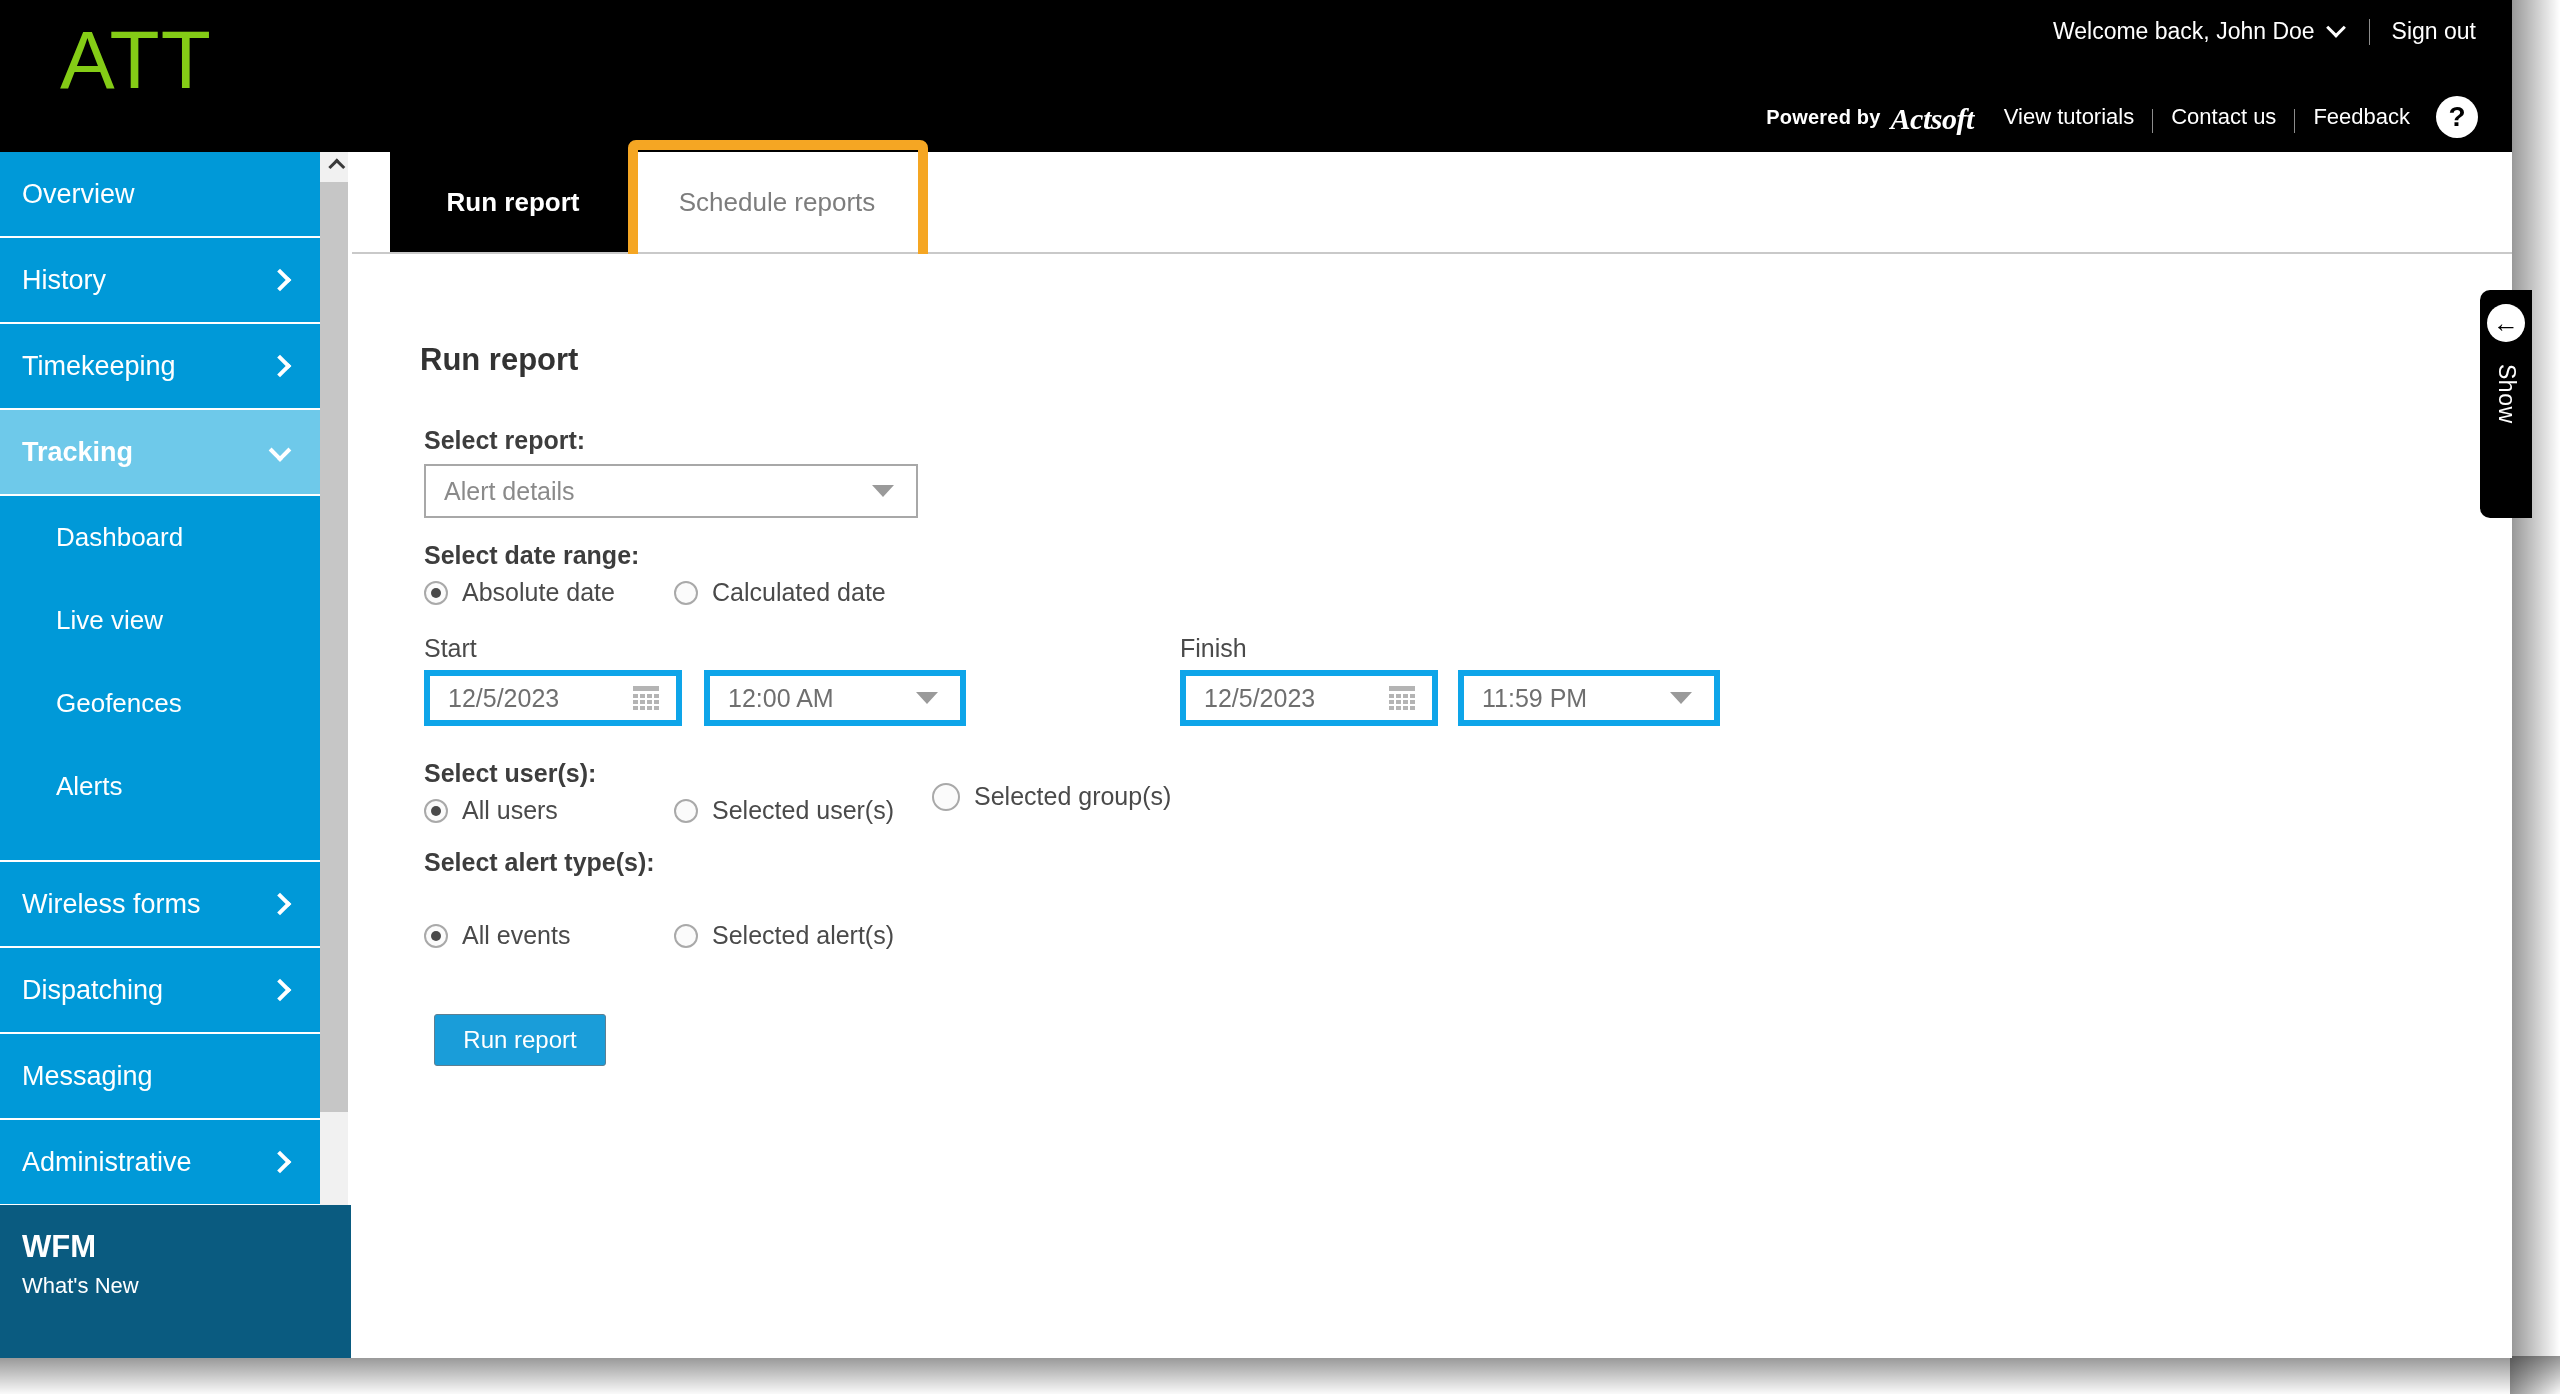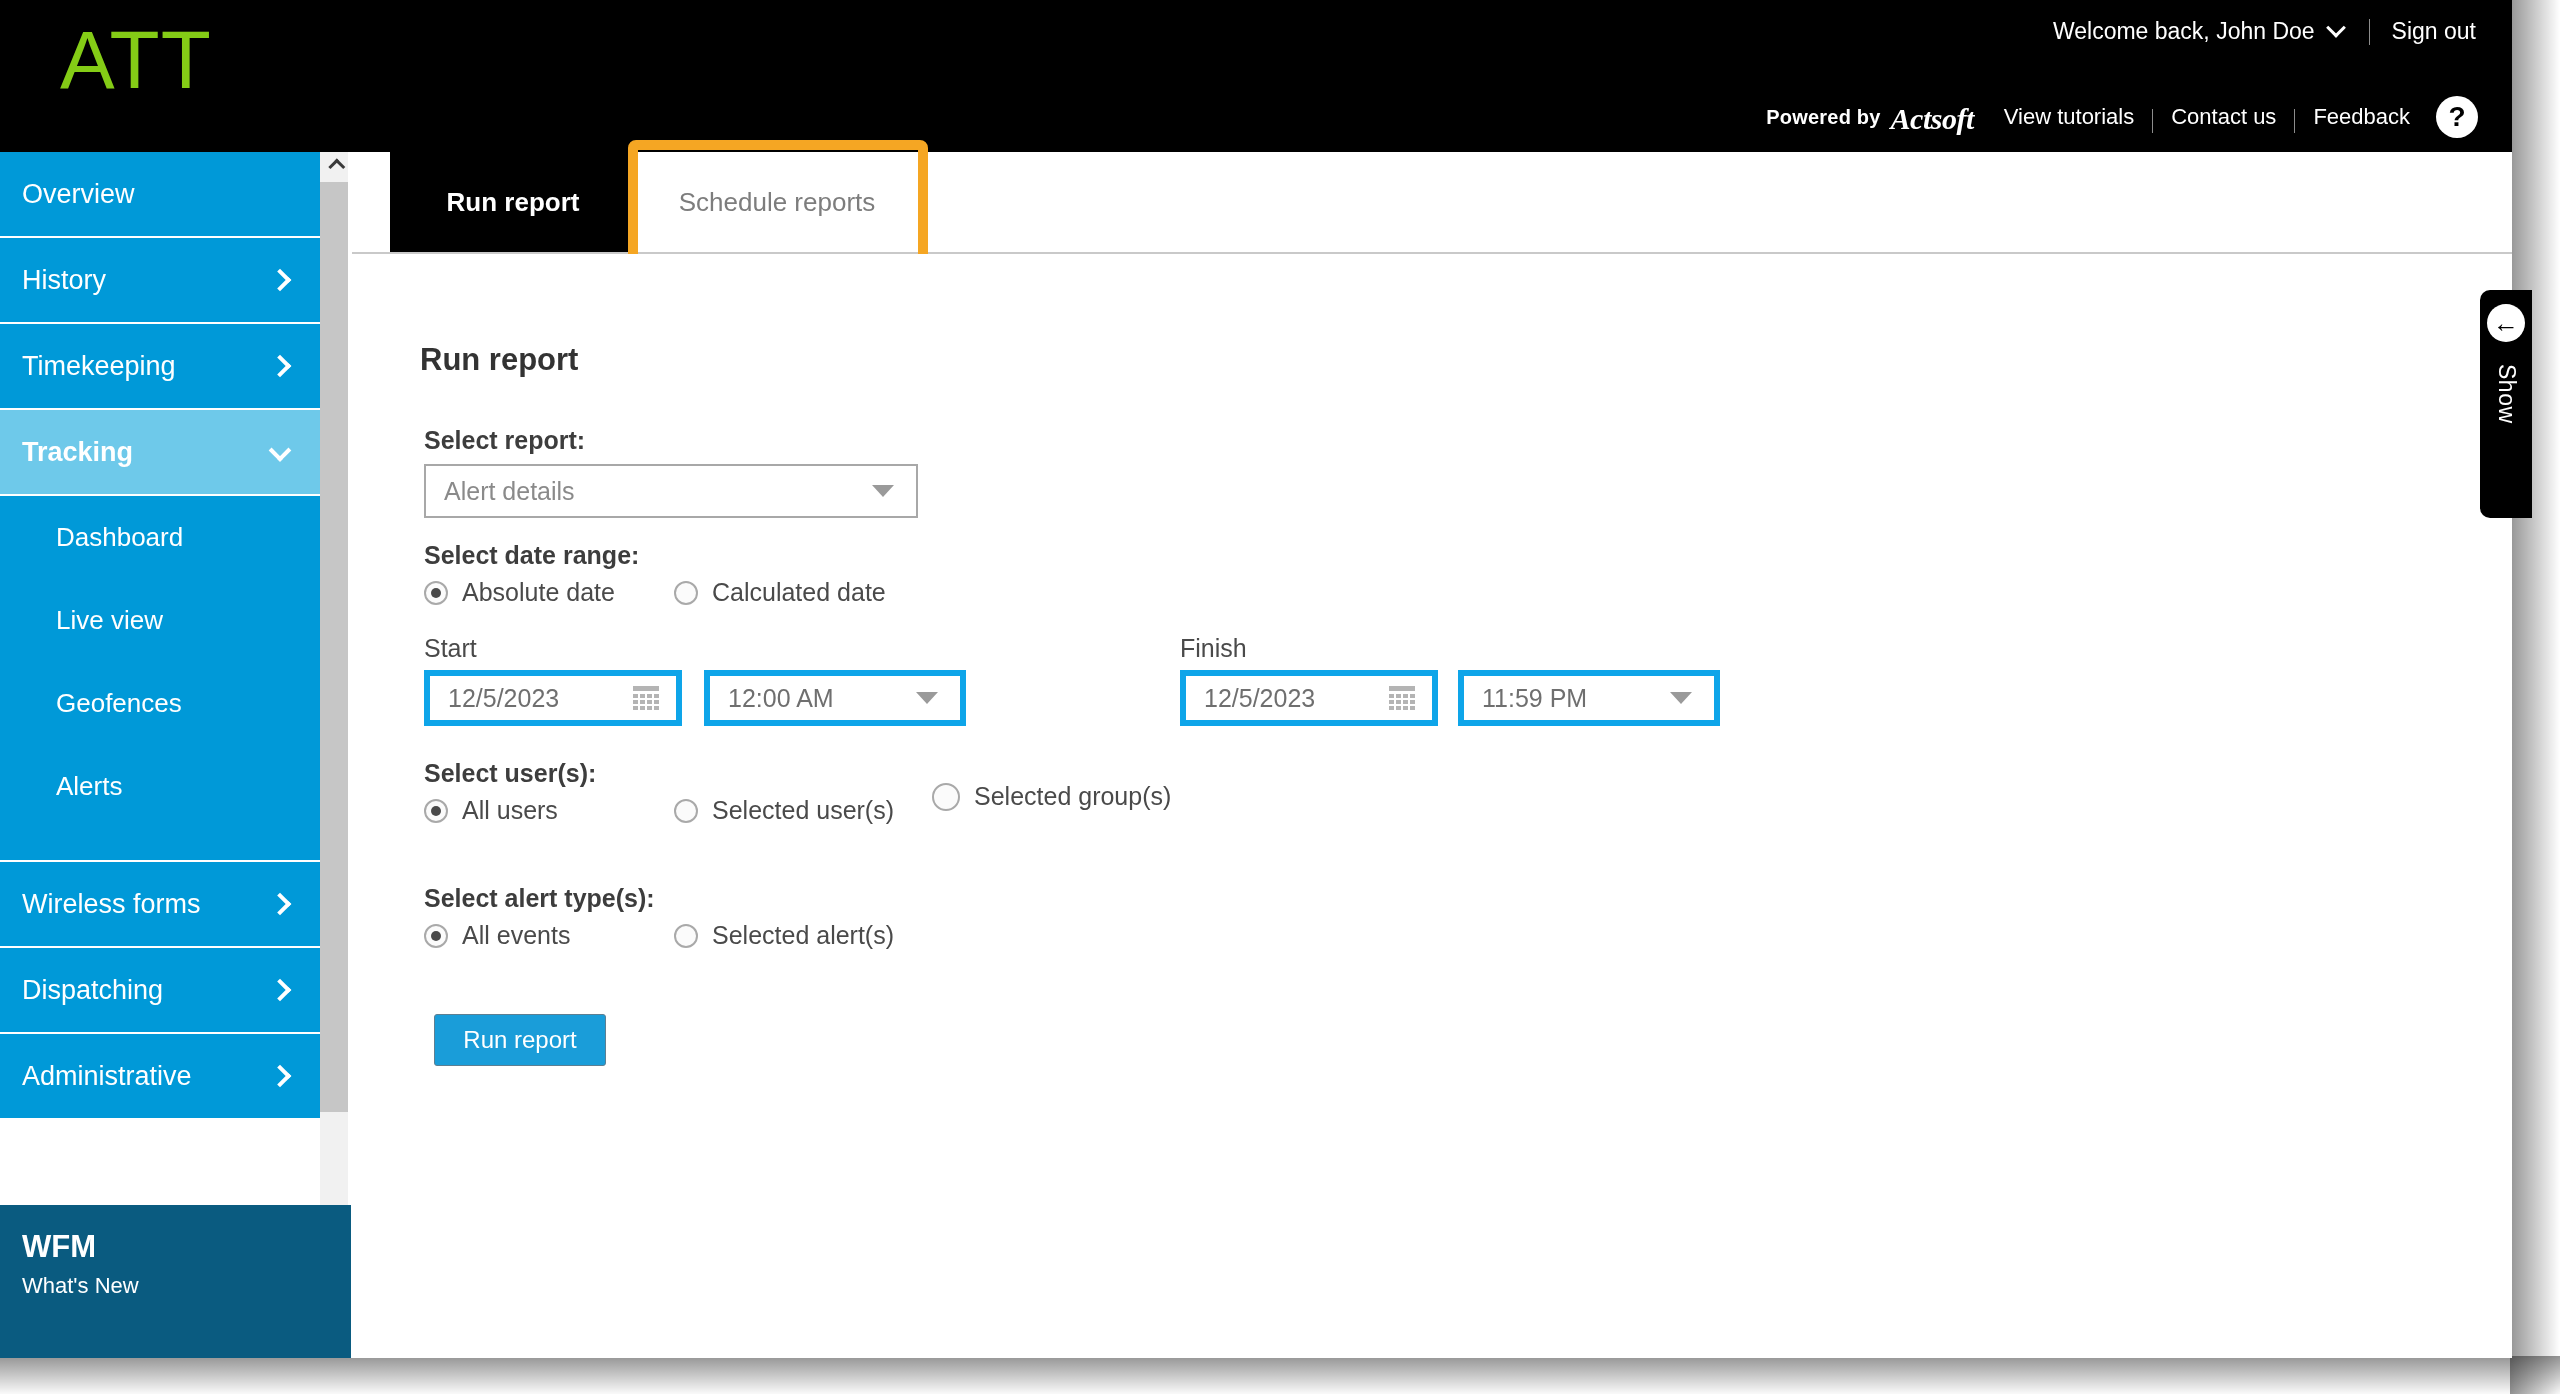--- a/index.html
+++ b/index.html
@@ -283,21 +283,21 @@
     width: 28px; height: 26px;
     transform: translateY(-50%);
     cursor: pointer;
   }
 
   .lbl-users { position:absolute; left: 72px; top: 505px; }
   .r-all-users { left: 72px;  top: 542px; }
   .r-sel-users { left: 322px; top: 542px; }
   .r-sel-group { left: 580px; top: 528px; }
 
-  .lbl-alerts { position:absolute; left: 72px; top: 630px; }
+  .lbl-alerts { position:absolute; left: 72px; top: 594px; }
   .r-all-events { left: 72px;  top: 667px; }
   .r-sel-alerts { left: 322px; top: 667px; }
 
   .btn-run {
     position: absolute; left: 82px; top: 760px;
     width: 172px; height: 52px;
     background: #1a9dd9; color:#ffffff;
     border: 1px solid #5d7f92;
     border-radius: 3px;
     font-size: 24px;
@@ -401,20 +401,23 @@
 
         <div class="nav-gap"></div>
 
         <div class="nav-item">
           <span>Wireless forms</span>
           <span class="nav-chevron"></span>
         </div>
         <div class="nav-item">
           <span>Dispatching</span>
           <span class="nav-chevron"></span>
+        </div>
+        <div class="nav-item">
+          <span>Messaging</span>
         </div>
         <div class="nav-item">
           <span>Administrative</span>
           <span class="nav-chevron"></span>
         </div>
 
       </div>
     </div>
   </div>
 

